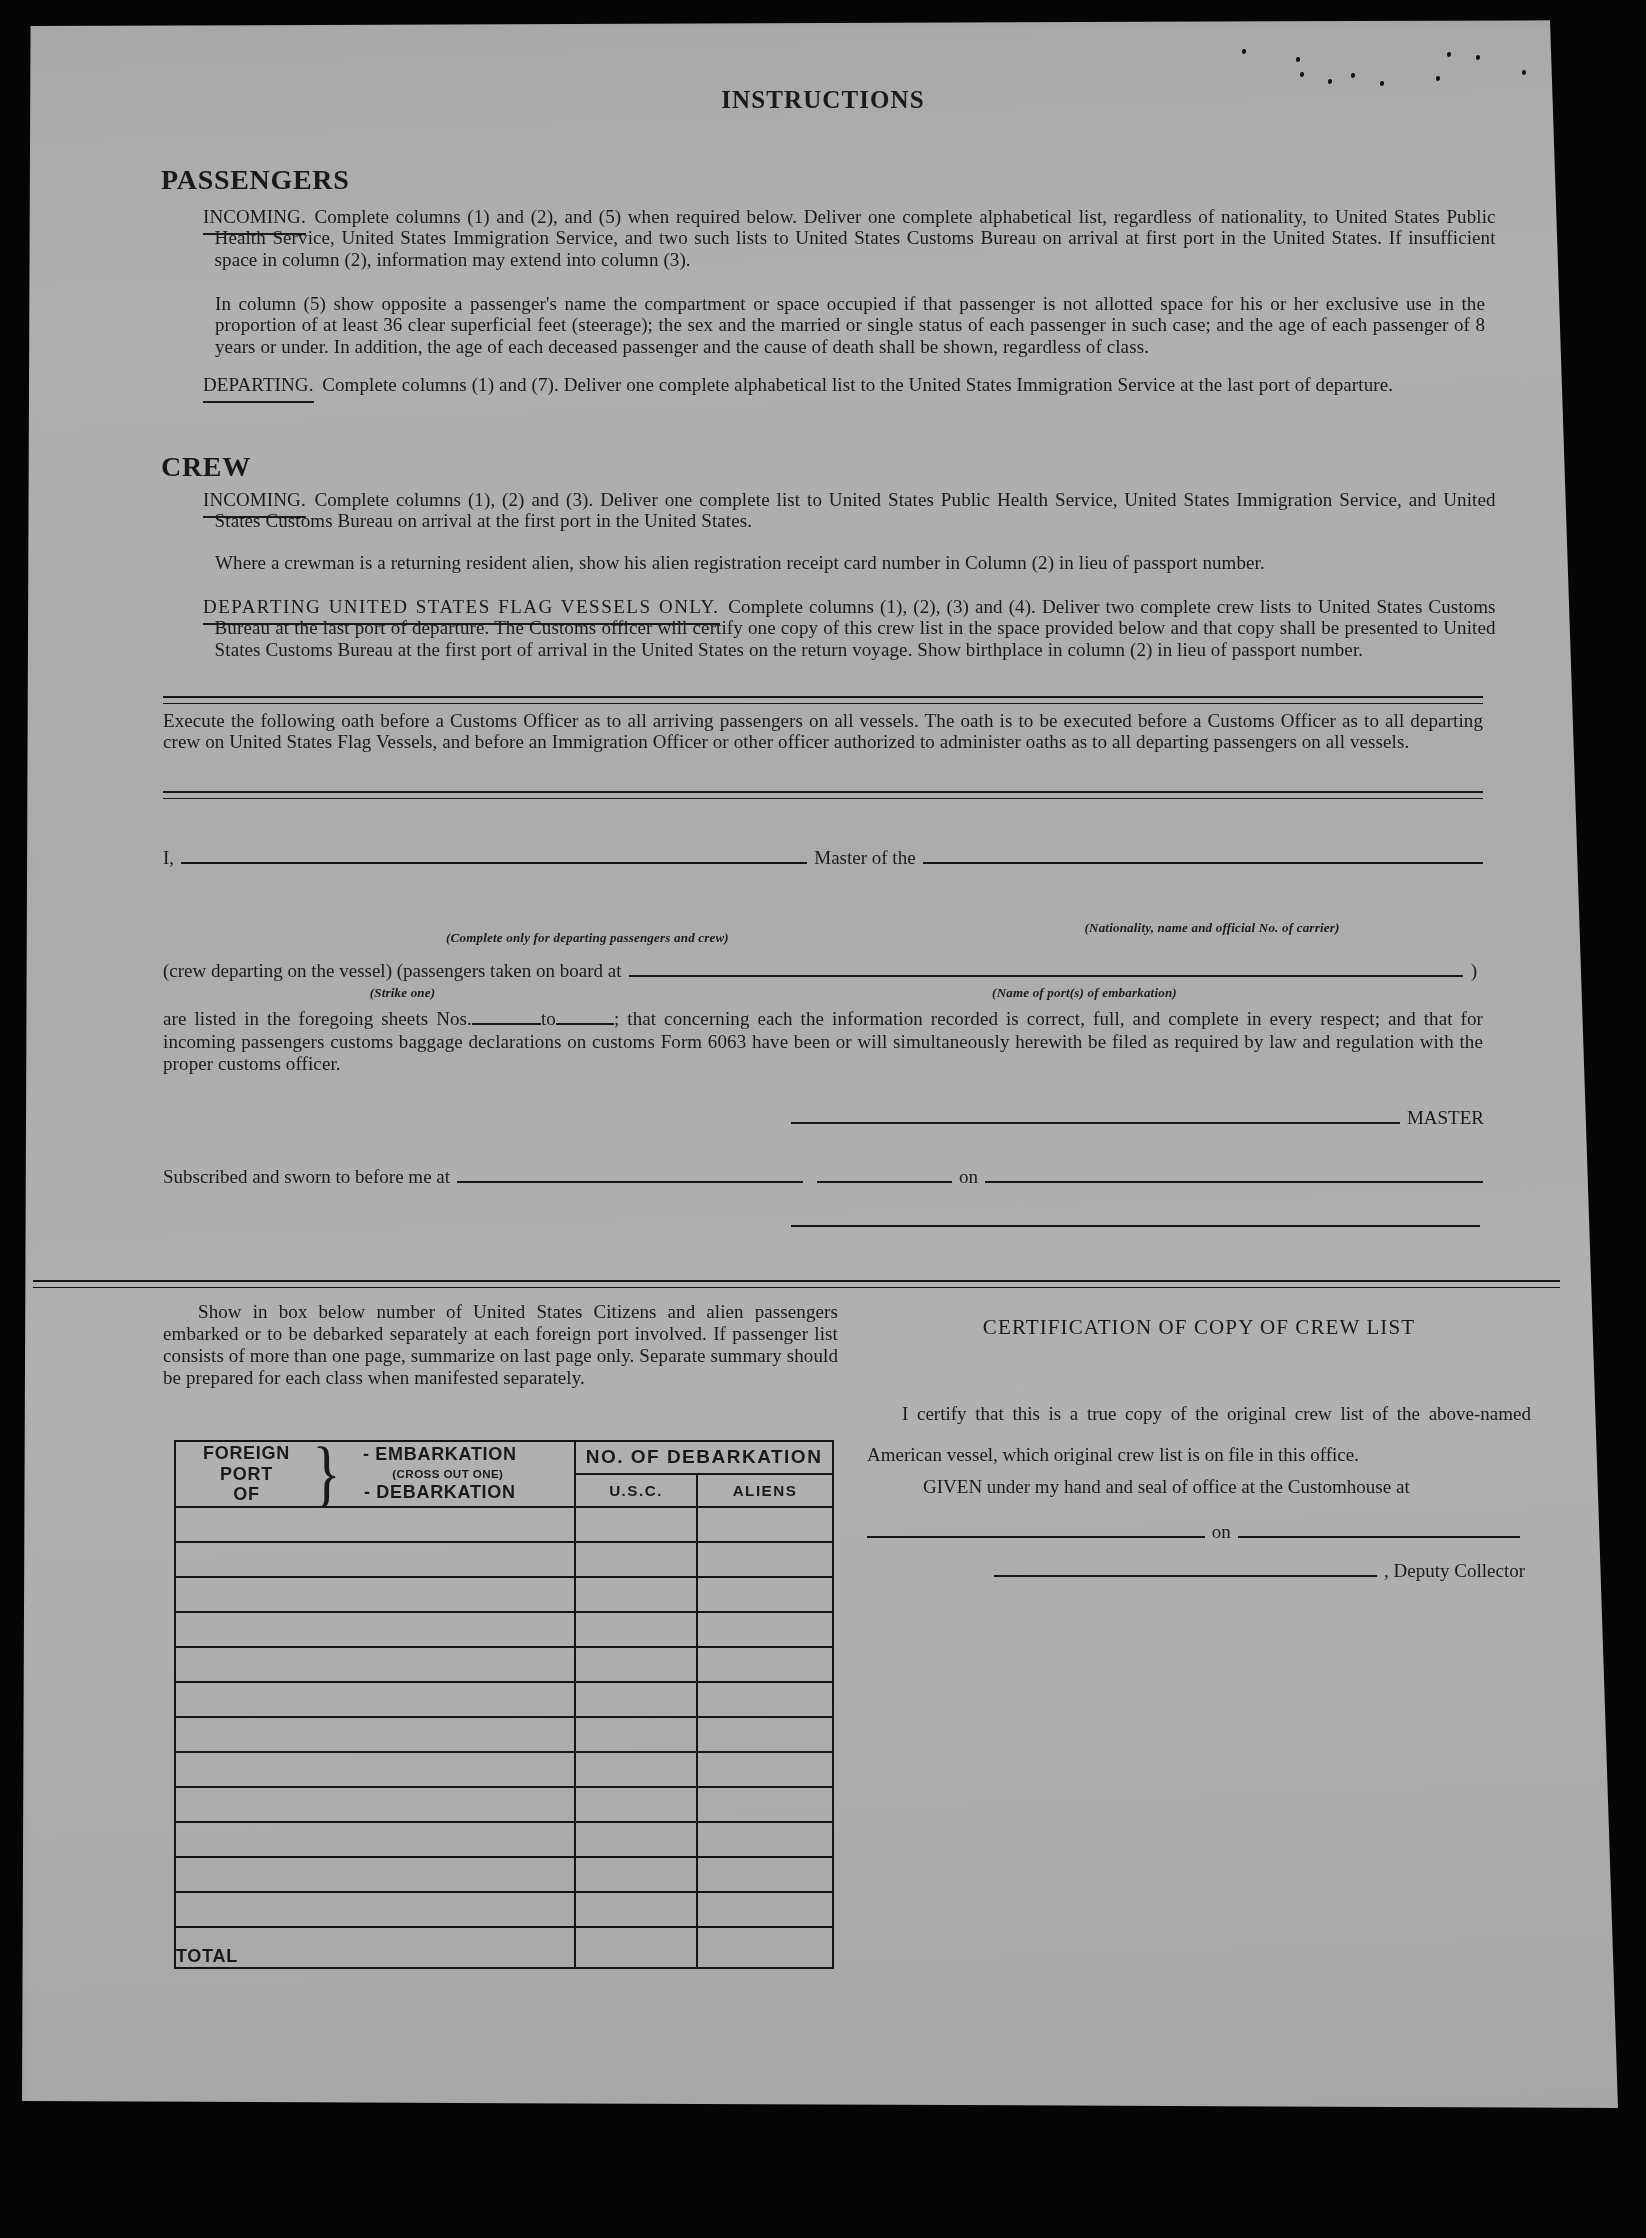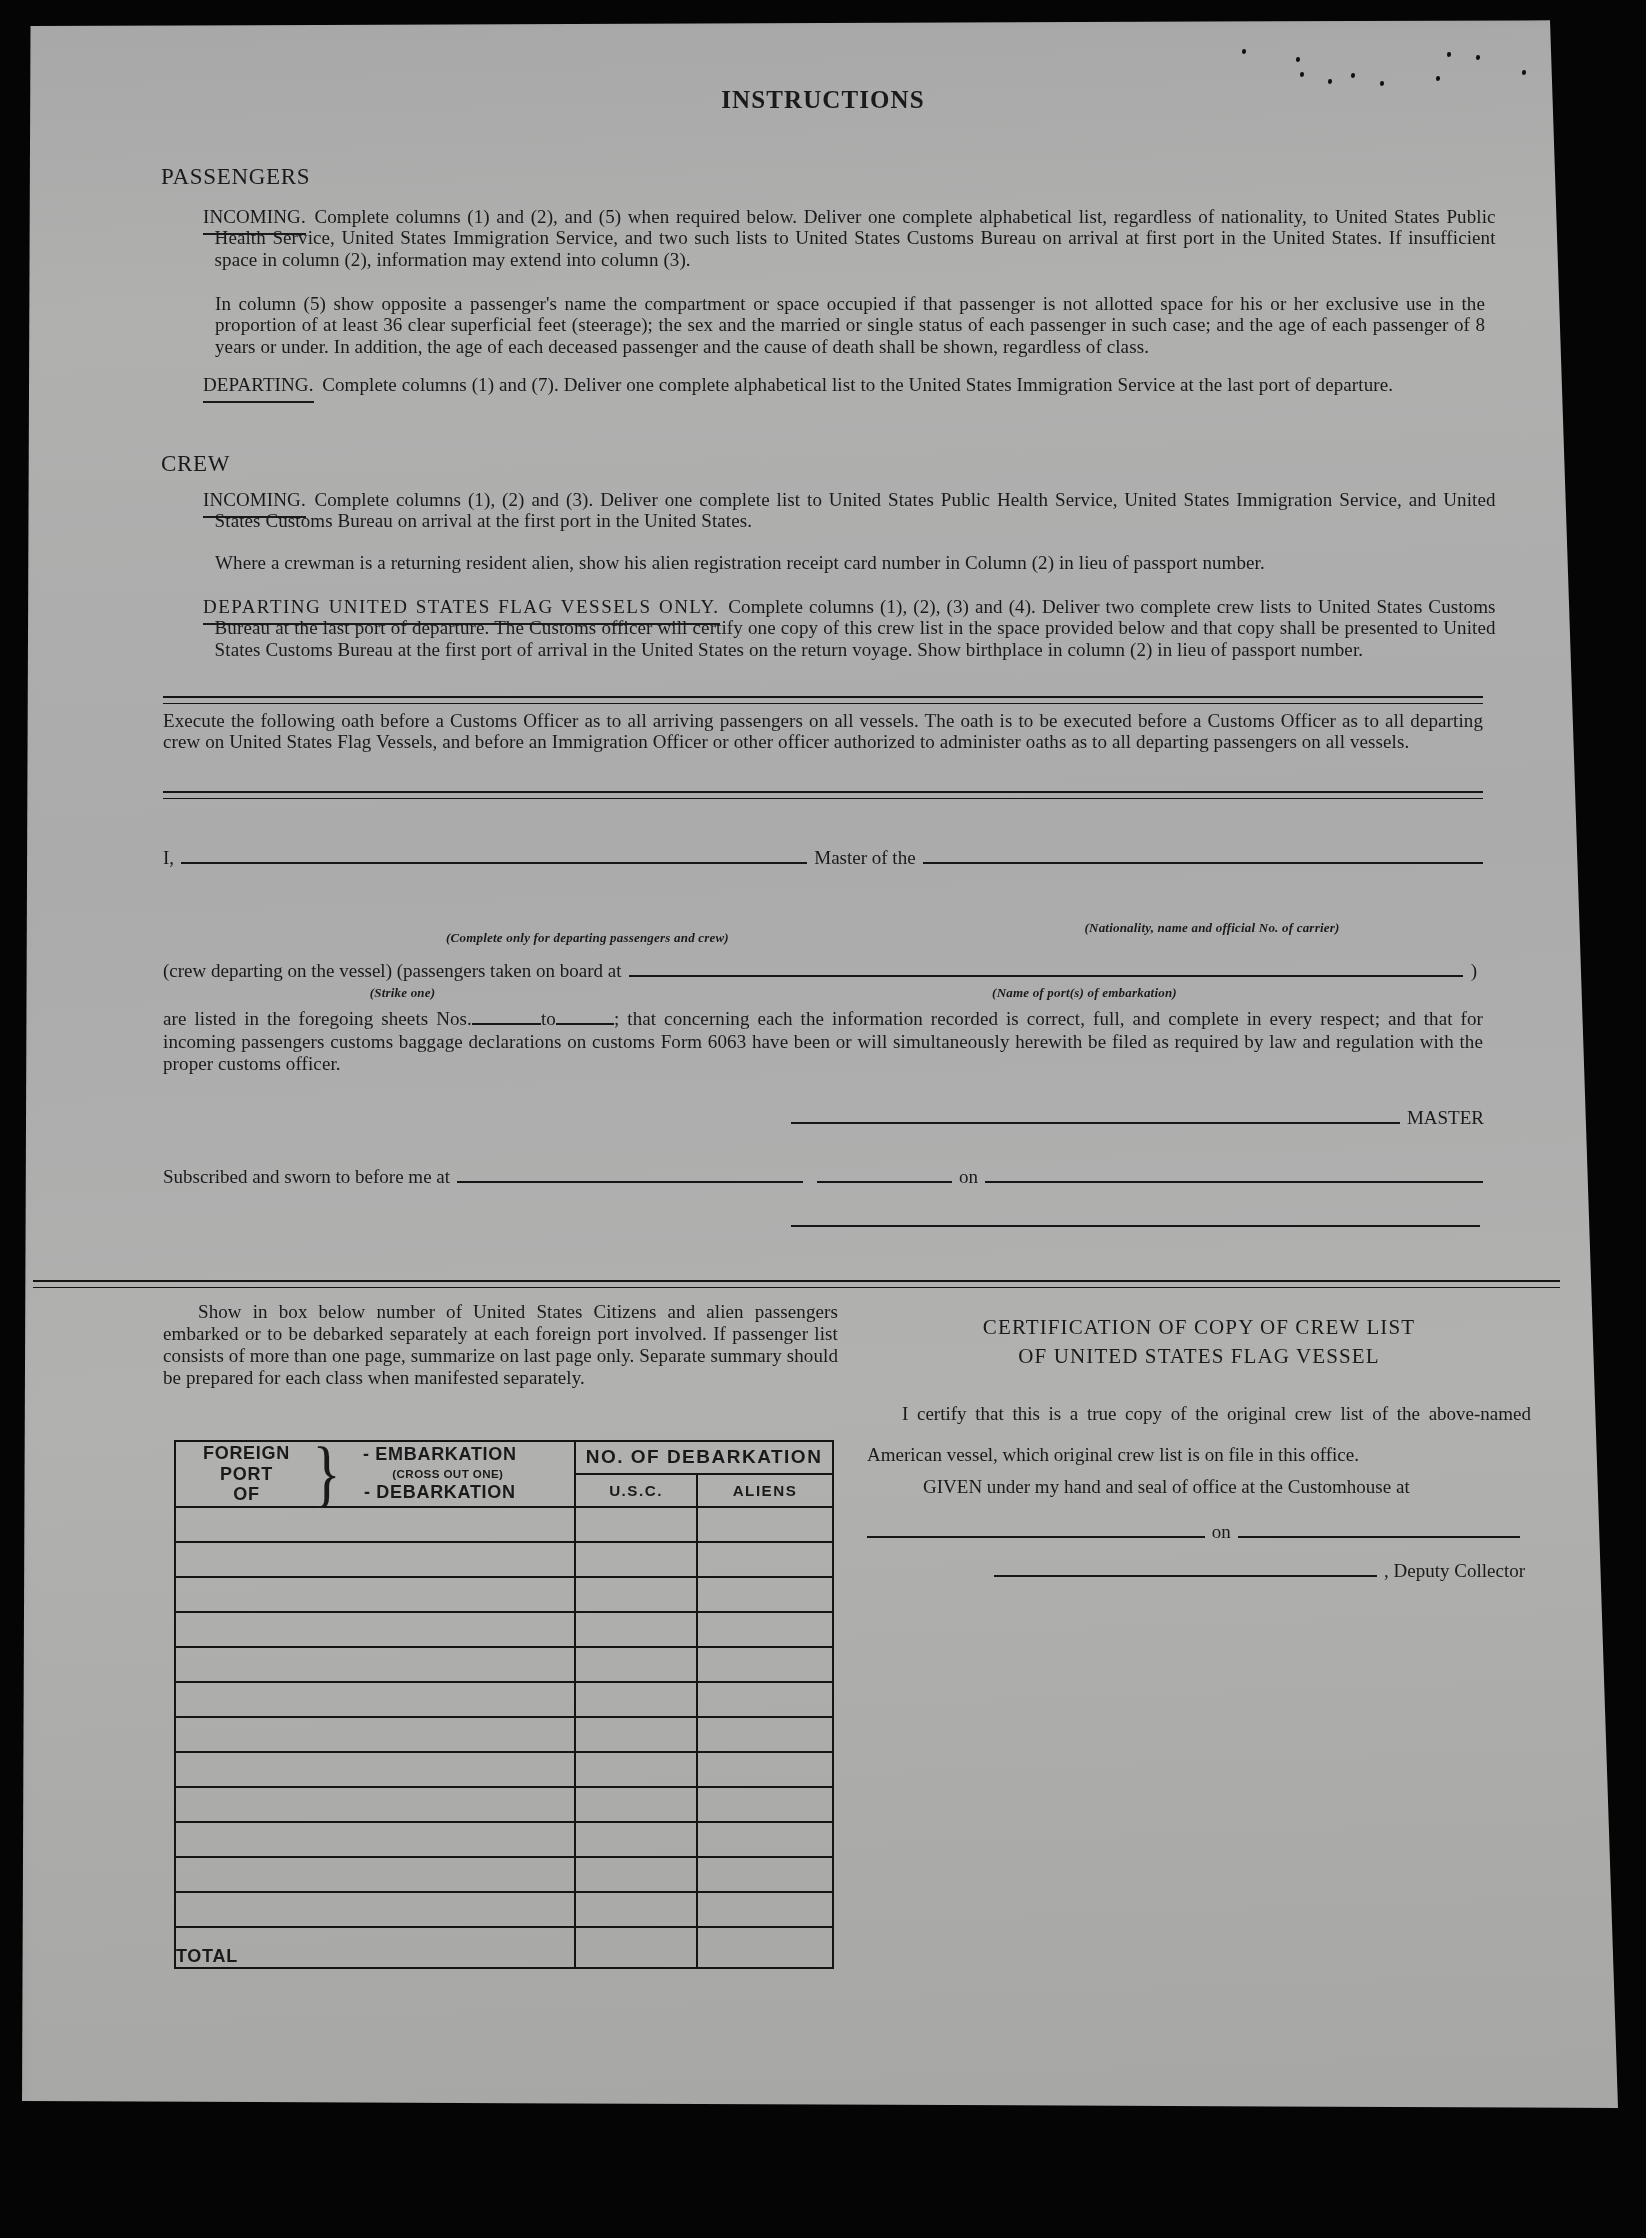--- a/index.html
+++ b/index.html
@@ -10,21 +10,21 @@
   #paper{
     position:absolute;inset:0;
     clip-path:polygon(30.5px 26px,1550px 20.3px,1618px 2108px,22px 2101px);
     background:linear-gradient(178deg,#a7a7a7 0%,#b0b0af 14%,#abABab 38%,#b1b1b0 62%,#ababaa 80%,#a5a5a4 100%);
     box-shadow:inset 10.2px 0 22px rgba(0,0,0,.22), inset -7.3px 0 17.4px rgba(0,0,0,.18), inset 0 10.2px 19px rgba(0,0,0,.16);
   }
   .abs{position:absolute;}
   .body-text{font-size:19px;line-height:21.4px;text-align:justify;letter-spacing:0.1px;}
   .hang{padding-left:11.6px;text-indent:-11.6px;}
   .ul-label{font-weight:400;border-bottom:2.9px solid #1a1a1a;padding-bottom:6px;margin-right:8.7px;}
-  .sec-heading{font-size:23px;font-weight:normal;letter-spacing:0.7px;}
+  .sec-heading{font-size:28px;font-weight:bold;letter-spacing:0.7px;}
   .title{font-size:25px;font-weight:bold;letter-spacing:1.1px;text-align:center;}
   .dbl-rule{height:5.1px;border-top:2.9px solid #141414;border-bottom:1.5px solid #141414;}
   .form-row{display:flex;align-items:baseline;gap:7.3px;font-size:19px;white-space:nowrap;}
   .fl{height:0;border-bottom:2.2px solid #161616;}
   .fl-inline{display:inline-block;height:0;border-bottom:2.2px solid #161616;}
   .note{font-size:13px;font-weight:bold;font-style:italic;text-align:center;letter-spacing:0.2px;}
   .cert-col{font-size:19px;}
   .cert-head{font-size:21px;letter-spacing:1.1px;line-height:29px;text-align:center;}
   .port-table{border-collapse:collapse;table-layout:fixed;width:657px;
     font-family:"Liberation Sans","DejaVu Sans",sans-serif;}
@@ -227,21 +227,20 @@
       <tr class="total-row">
         <td class="total-cell">TOTAL</td>
         <td></td>
         <td></td>
       </tr>
     </tbody>
   </table>
 
   <div class="abs cert-head" style="left:867px;top:1313px;width:664px">
     <div>CERTIFICATION OF COPY OF CREW LIST</div>
-    <div>OF UNITED STATES FLAG VESSEL</div>
   </div>
 
   <div class="abs cert-col" style="left:867px;top:1393px;width:664px;line-height:41px;text-align:justify;text-indent:35px">I certify that this is a true copy of the original crew list of the above-named American vessel, which original crew list is on file in this office.</div>
 
   <div class="abs cert-col" style="left:923px;top:1476px;width:609px">GIVEN under my hand and seal of office at the Customhouse at</div>
 
   <div class="abs form-row" style="left:867px;top:1521px;width:653px">
     <span class="fl" style="flex:455"></span>
     <span>on</span>
     <span class="fl" style="flex:380"></span>

